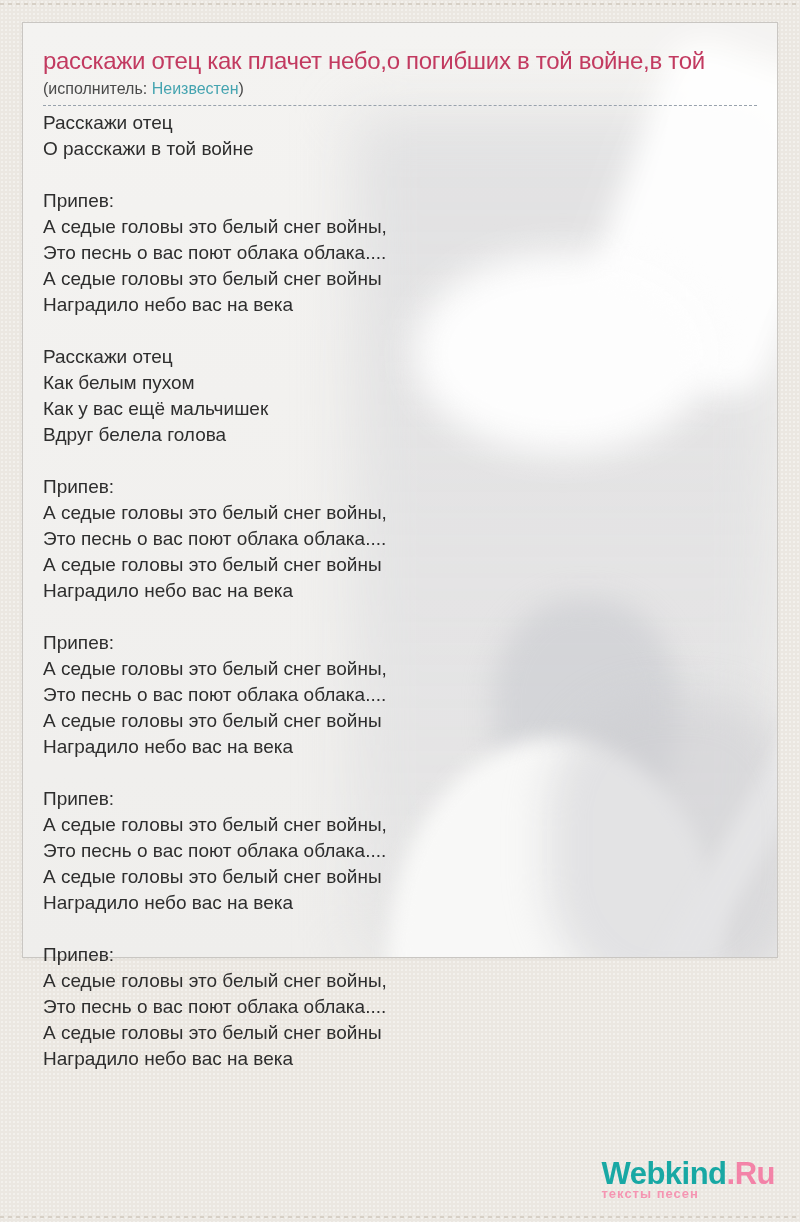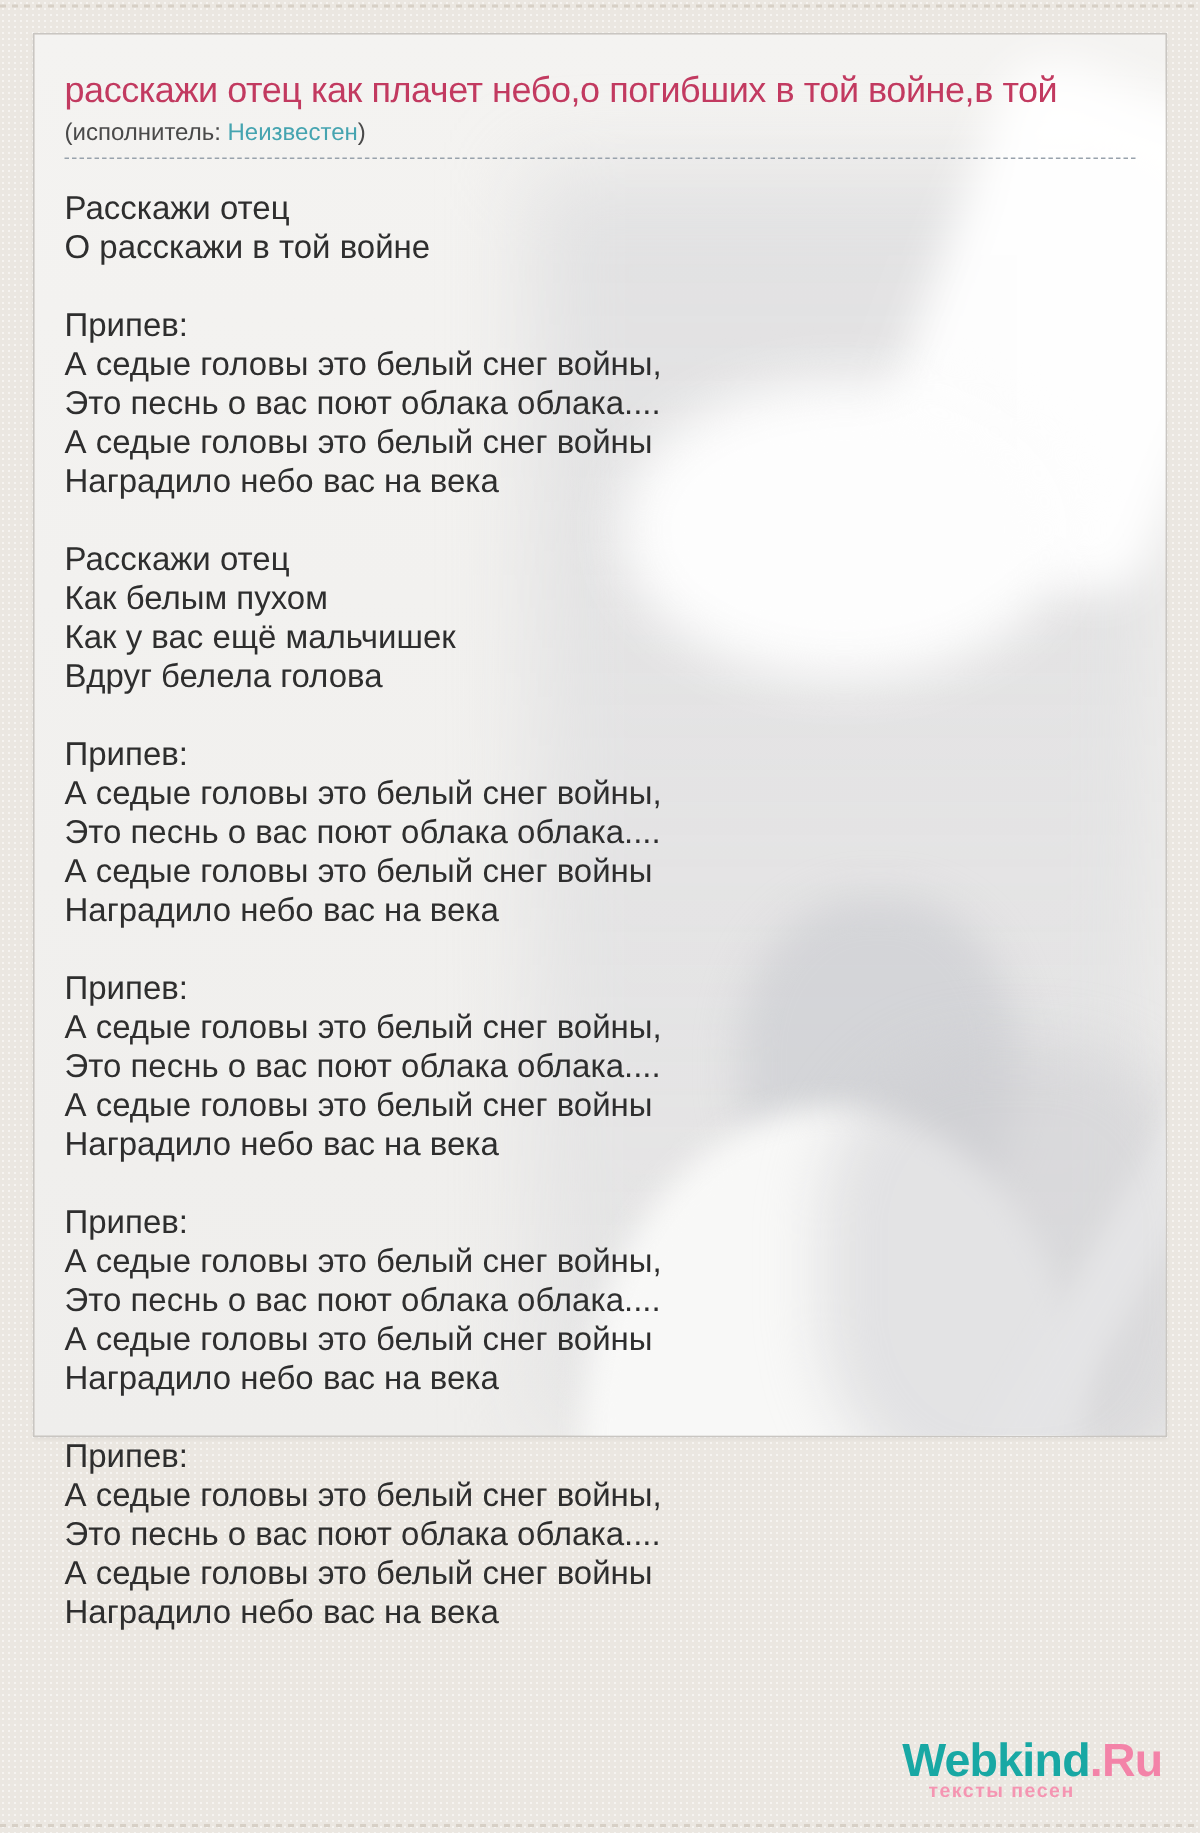--- a/index.html
+++ b/index.html
@@ -48,26 +48,26 @@
 
   .title {
     font-size:24px; font-weight:normal; letter-spacing:-0.3px;
     color:#c23a60; white-space:nowrap; overflow:hidden;
     line-height:29px; margin-bottom:4px;
   }
   .artist-line { font-size:16px; color:#4a4a4a; line-height:19px; }
   .artist-link { color:#45a4b0; text-decoration:none; cursor:pointer; }
   .sep { border-bottom:1px dashed #98a2ac; margin-top:7px; }
 
-  .lyrics { margin-top:20px; font-size:22px; line-height:26px; color:#2e2e2e; }
+  .lyrics { margin-top:4px; font-size:19px; line-height:26px; color:#2e2e2e; }
   .stanza { margin-bottom:26px; }
 
   .logo {
     position:absolute; right:25px; bottom:22px; z-index:3;
-    text-align:center; cursor:pointer; line-height:1;
+    text-align:left; cursor:pointer; line-height:1;
   }
   .logo-text { font-size:31px; font-weight:bold; letter-spacing:-0.5px; }
   .logo-main   { color:#18a8a4; }
   .logo-suffix { color:#f383a8; }
   .logo-tagline {
     font-size:13px; font-weight:bold; color:#f595b2;
     letter-spacing:1px; margin-top:-2px; margin-right:41px;
   }
 </style>
 </head>

